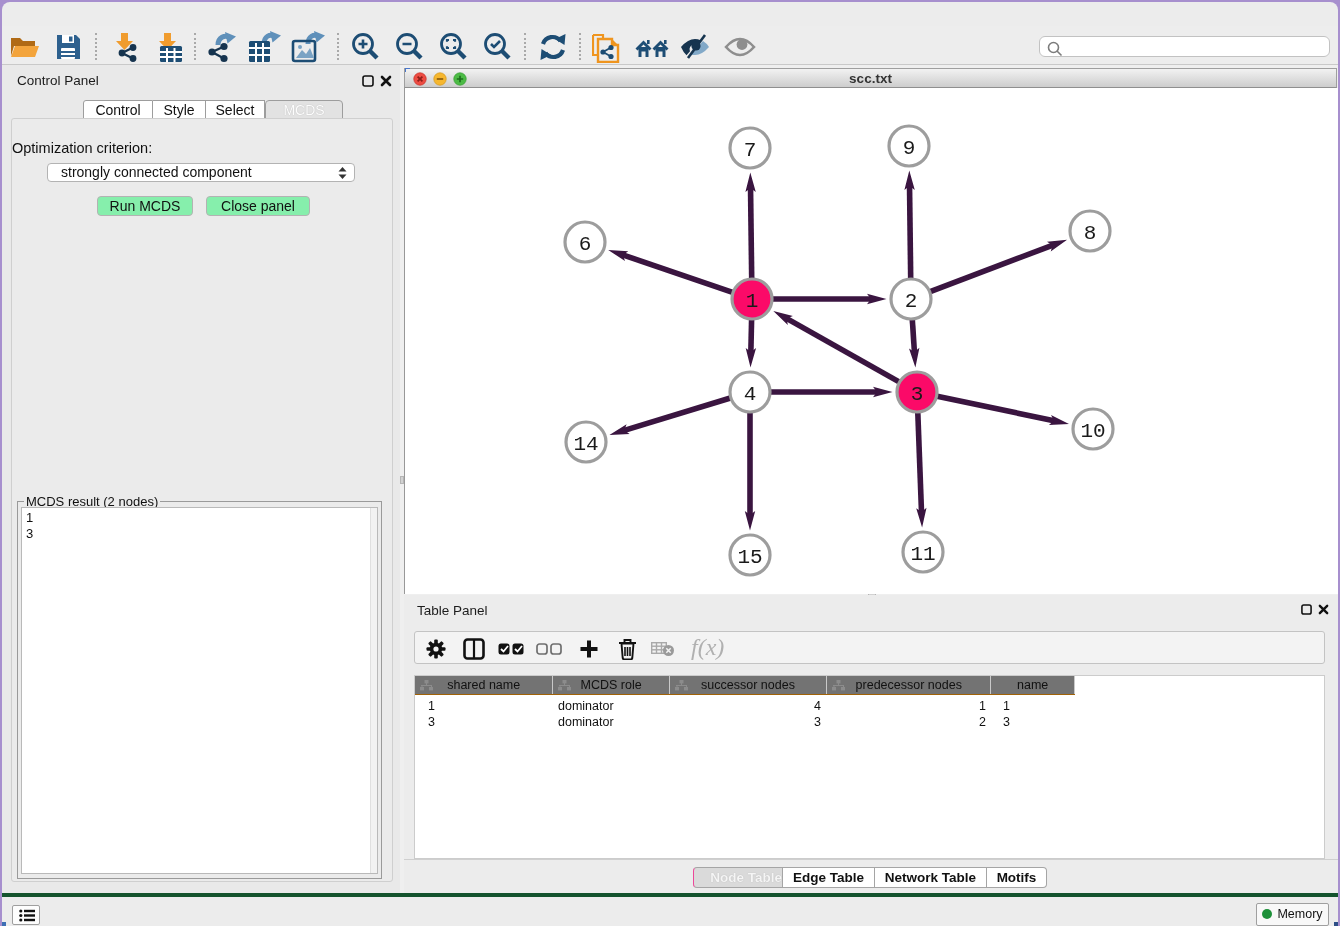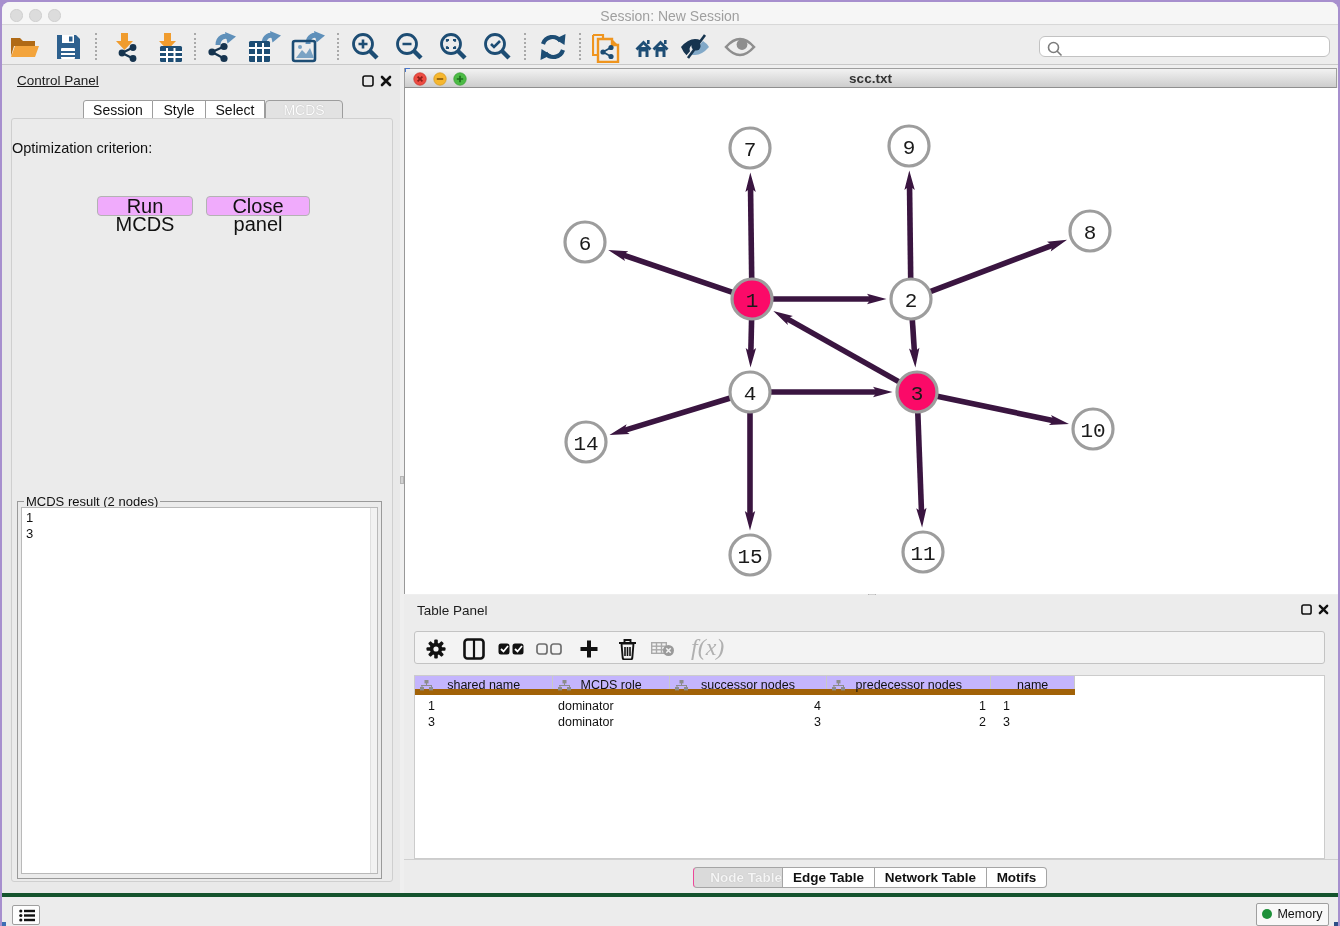--- a/index.html
+++ b/index.html
@@ -17,35 +17,35 @@
 
 #toolbar { position:absolute; left:0; top:24px; width:100%; height:39px; background:#ededed;
   border-bottom:1px solid #c9c9c9; }
 .sep { position:absolute; top:7px; height:27px; width:0;
   border-left:2px dotted #a9a9a9; }
 .ticon { position:absolute; top:5px; }
 #search { position:absolute; left:1037px; top:10px; width:291px; height:21px; background:#fff;
   border:1px solid #c2c2c2; border-radius:6px; }
 
 #cpanel { position:absolute; left:0; top:63px; width:400px; height:828px; background:#e9e9e9; }
-#cp-title { position:absolute; left:15px; top:8px; font-size:13.5px; color:#1c1c1c;text-decoration:underline; }
+#cp-title { position:absolute; left:15px; top:8px; font-size:13.5px; color:#1c1c1c; }
 #cp-tabs { position:absolute; top:35px; left:81px; height:19px; display:flex; }
 .tab { height:19px; border:1px solid #9d9d9d; border-left:none; background:#fff;
   font-size:14px; color:#111; text-align:center; line-height:18px; }
 .tab.first { border-left:1px solid #9d9d9d; border-radius:3px 0 0 0; }
 .tab.sel { background:#e2e2e2; color:#fdfdfd; text-shadow:0 0 1px #aaa;
   border-radius:4px 4px 0 0; border-left:1px solid #9d9d9d; }
 #cp-body { position:absolute; left:9px; top:53px; width:382px; height:764px;
   background:#ebebeb; border:1px solid #cfcfcf; border-radius:3px; }
 #opt-label { position:absolute; top:21px; width:100%; text-align:left; font-size:14.5px; color:#111; }
 #combo { position:absolute; left:35px; top:44px; width:308px; height:19px; background:#fff;
   border:1px solid #b3b3b3; border-radius:4px; font-size:14px; color:#111;
   line-height:17px; padding-left:13px; }
-.btn { position:absolute; top:77px; height:20px; background:#f0abfc; border:1px solid #b3b3b3;
-  border-radius:4px; font-size:20px; color:#111; text-align:center; line-height:18px; }
+.btn { position:absolute; top:77px; height:20px; background:#86efac; border:1px solid #b3b3b3;
+  border-radius:4px; font-size:14px; color:#111; text-align:center; line-height:18px; }
 #fieldset { position:absolute; left:5px; top:382px; width:365px; height:378px;
   border:1px solid #9a9a9a; }
 #fs-legend { position:absolute; left:6px; top:-8px; background:#ebebeb; padding:0 2px;
   font-size:13px; color:#111; }
 #fs-text { position:absolute; left:3px; top:5px; right:3px; bottom:4px; background:#fff;
   border:1px solid #b9b9b9; font-size:13px; color:#111; line-height:16px; padding:2px 0 0 4px; }
 #fs-scroll { position:absolute; right:0; top:0; bottom:0; width:7px; background:#f2f2f2;
   border-left:1px solid #e0e0e0; }
 
 #netarea { position:absolute; left:398px; top:63px; width:938px; height:828px; background:#efefef; }
@@ -55,22 +55,22 @@
   font-weight:bold; color:#333; }
 #canvas { position:absolute; left:4px; top:23px; width:935px; height:506px; background:#fff;
   border-left:1px solid #989898; }
 
 #tpanel { position:absolute; left:402px; top:593px; width:934px; height:298px; background:#ececec; }
 #tp-title { position:absolute; left:13px; top:8px; font-size:13.5px; color:#1c1c1c; }
 #tp-toolbar { position:absolute; left:10px; top:36px; width:911px; height:33px;
   background:#f3f3f3; border:1px solid #c3c3c3; border-radius:3px; }
 #tbl { position:absolute; left:10px; top:80px; width:911px; height:184px; background:#fff;
   border:1px solid #cccccc; }
-#tbl-head { position:absolute; left:0; top:0; width:660px; height:19px; background:#c4b5fd;
-  border-bottom:6px solid #a16207; display:flex; font-size:12.5px; color:#111; }
+#tbl-head { position:absolute; left:0; top:0; width:660px; height:19px; background:#737373;
+  border-bottom:1px solid #a16207; display:flex; font-size:12.5px; color:#111; }
 .th { position:relative; border-right:1px solid #c9c9c9; text-align:center; line-height:18px; }
 .treeicon { position:absolute; left:5px; top:4px; }
 .row { position:absolute; font-size:12.5px; color:#111; }
 #tp-tabs { position:absolute; left:289px; top:272px; height:21px; display:flex; }
 .btab { height:21px; border:1px solid #a5a5a5; border-left:none; background:#fff;
   font-size:13.5px; font-weight:bold; color:#111; text-align:center; line-height:20px; }
 .btab.first { border-left:1px solid #ec4899; border-radius:4px 0 0 4px;text-align:right; }
 .btab.last { border-radius:0 4px 4px 0; }
 .btab.sel { background:#dadada; color:#f5f5f5; text-shadow:0 0 1px #aaa; font-weight:bold; }
 #tp-divider { position:absolute; left:0; top:264px; width:100%; height:1px; background:#cfcfcf; }
@@ -79,26 +79,20 @@
   border-top:4px solid #14532d; }
 #listbtn { position:absolute; left:10px; top:8px; width:28px; height:20px; background:#fdfdfd;
   border:1px solid #9f9f9f; border-radius:2px; }
 #membtn { position:absolute; right:9px; top:6px; width:73px; height:23px; background:#f8f8f8;
   border:1px solid #9f9f9f; border-radius:2px; font-size:12.5px; color:#111;
   text-align:center; line-height:21px; }
 </style>
 </head>
 <body>
 <div id="win">
-  <div id="titlebar">
-    <div class="tl" style="left:8px"></div>
-    <div class="tl" style="left:27px"></div>
-    <div class="tl" style="left:46px"></div>
-    <div id="title-text">Session: New Session</div>
-  </div>
   <div id="toolbar">
     <div class="sep" style="left:93px"></div>
     <div class="sep" style="left:192px"></div>
     <div class="sep" style="left:335px"></div>
     <div class="sep" style="left:522px"></div>
     <div class="sep" style="left:577px"></div>
     <div id="icons-holder">
       <svg class="ticon" style="left:6px" width="33" height="32" viewBox="0 0 33 32">
         <path d="M3 7 h9 l3 3 h12 v5 H6 L3 25 Z" fill="#b06a15"></path>
         <path d="M7 15 h24 l-4 11 H3 Z" fill="#f3a43c"></path>
@@ -245,27 +239,33 @@
   </div>
   <div id="cpanel">
     <div id="cp-title">Control Panel</div>
     <svg style="position:absolute;left:360px;top:10px" width="12" height="12" viewBox="0 0 12 12">
       <rect x="1" y="1" width="10" height="10" rx="2" fill="none" stroke="#111" stroke-width="1.6"></rect>
     </svg>
     <svg style="position:absolute;left:378px;top:10px" width="12" height="12" viewBox="0 0 12 12">
       <path d="M2 2 L10 10 M10 2 L2 10" stroke="#111" stroke-width="2.6" stroke-linecap="round"></path>
     </svg>
     <div id="cp-tabs">
-      <div class="tab first" style="width:70px">Session</div>
+      <div class="tab first" style="width:70px">Control</div>
       <div class="tab" style="width:53px">Style</div>
       <div class="tab" style="width:59px">Select</div>
       <div class="tab sel" style="width:78px">MCDS</div>
     </div>
     <div id="cp-body">
       <div id="opt-label">Optimization criterion:</div>
+      <div id="combo">strongly connected component
+        <svg style="position:absolute;right:6px;top:2px" width="11" height="14" viewBox="0 0 11 14">
+          <path d="M5.5 1 L9.5 5.5 H1.5 Z" fill="#333"></path>
+          <path d="M5.5 13 L9.5 8.5 H1.5 Z" fill="#333"></path>
+        </svg>
+      </div>
       <div class="btn" style="left:85px; width:96px">Run MCDS</div>
       <div class="btn" style="left:194px; width:104px">Close panel</div>
       <div id="fieldset">
         <div id="fs-legend">MCDS result (2 nodes)</div>
         <div id="fs-text">1<br>3<div id="fs-scroll"></div></div>
       </div>
     </div>
   </div>
   <div id="netarea">
     <div id="nettitle">

